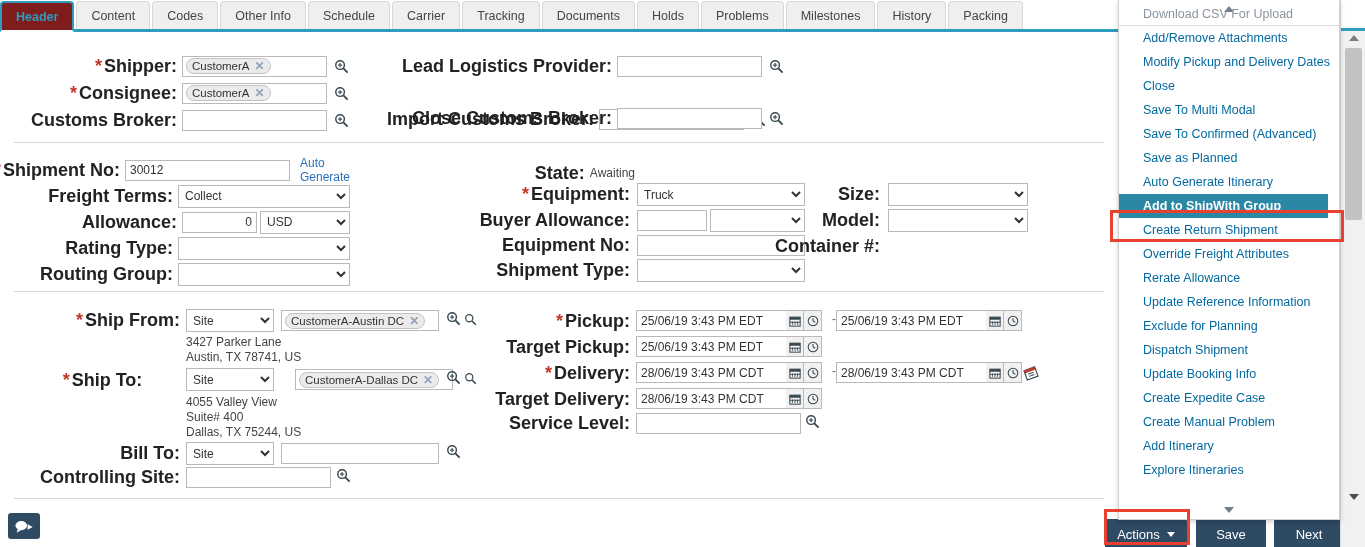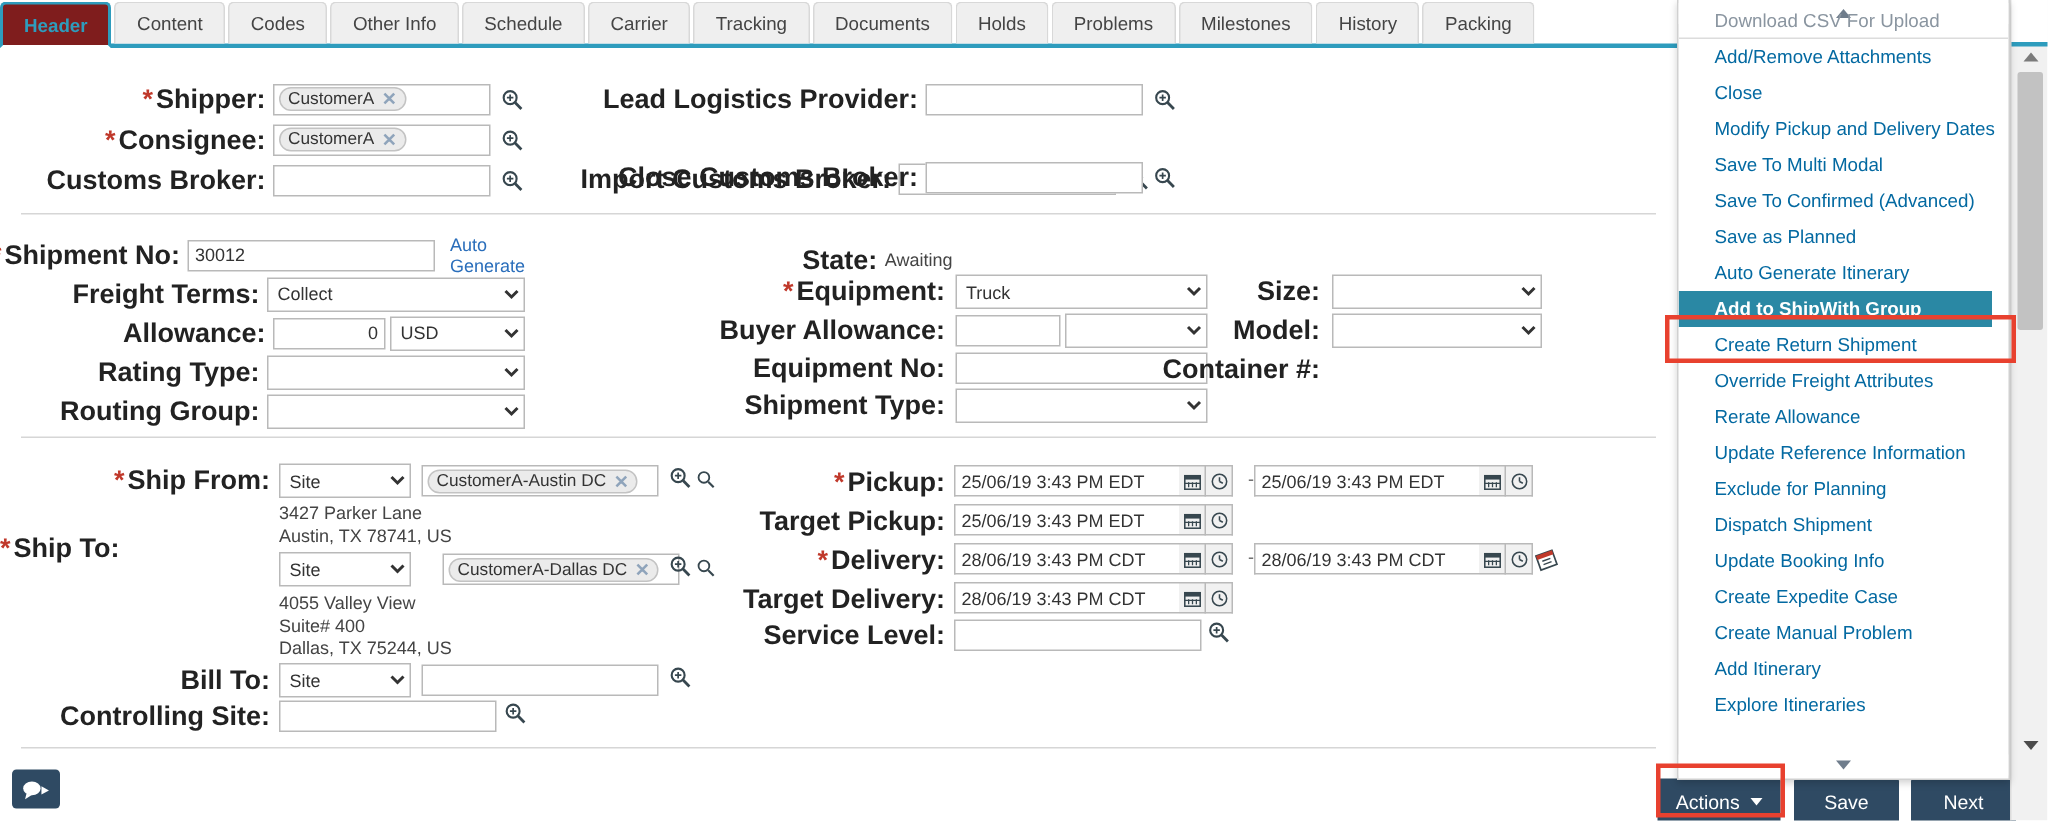--- a/index.html
+++ b/index.html
@@ -517,21 +517,21 @@
     </span>
     <span class="icn icn-sm" style="position:absolute; top:276px; left:463px;">
       <svg viewBox="0 0 16 16" width="13" height="13">
           <circle cx="6.5" cy="6.5" r="4.4" fill="none" stroke="#37474f" stroke-width="1.5"></circle>
           <line x1="10" y1="10" x2="14.5" y2="14.5" stroke="#37474f" stroke-width="1.8"></line>
         </svg>
     </span>
     <div class="addr" style="top:300px; left:186px;">3427 Parker Lane
 Austin, TX 78741, US</div>
 
-    <div class="row" style="top:319px; left:0; width:210px; justify-content:flex-start;">
+    <div class="row" style="top:334px; left:0; width:210px; justify-content:center;">
       <span class="lbl"><span class="req">*</span><span>Ship To:</span></span>
     </div>
     <select class="sel" style="position:absolute; top:333px; left:186px; width:88px;"><option>Site</option></select>
     <div class="tokenbox" style="position:absolute; top:334px; left:281px; width:158px;margin-left:14px;">
       <span class="token">
           <span>CustomerA-Dallas DC</span>
           <span class="x">✕</span>
         </span>
     </div>
     <span class="icn icn-btn" style="position:absolute; top:334px; left:445px;">
@@ -758,22 +758,22 @@
   <button class="btn" style="left:1196px; bottom:-2px; width:70px;">Save</button>
   <button class="btn" style="left:1274px; bottom:-2px; width:70px;">Next</button>
 
   <div class="menu">
     <div class="menu-scroll-up">
         <span class="tri-up"></span>
       </div>
     <div class="menu-items" id="menulist" style="margin-top: -12px;">
         <div class="mi clipped sep-after"><span>Download CSV For Upload</span></div>
         <div class="mi"><span>Add/Remove Attachments</span></div>
+        <div class="mi"><span>Modify Pickup and Delivery Dates</span></div>
         <div class="mi"><span>Close</span></div>
-        <div class="mi"><span>Modify Pickup and Delivery Dates</span></div>
         <div class="mi"><span>Save To Multi Modal</span></div>
         <div class="mi"><span>Save To Confirmed (Advanced)</span></div>
         <div class="mi"><span>Save as Planned</span></div>
         <div class="mi"><span>Auto Generate Itinerary</span></div>
         <div class="mi selected"><span>Add to ShipWith Group</span></div>
         <div class="mi"><span>Create Return Shipment</span></div>
         <div class="mi"><span>Override Freight Attributes</span></div>
         <div class="mi"><span>Rerate Allowance</span></div>
         <div class="mi"><span>Update Reference Information</span></div>
         <div class="mi"><span>Exclude for Planning</span></div>

